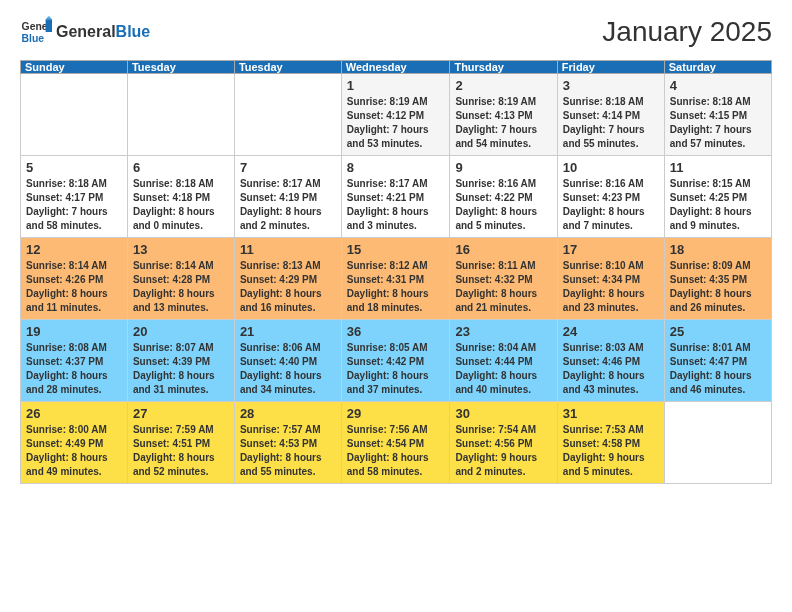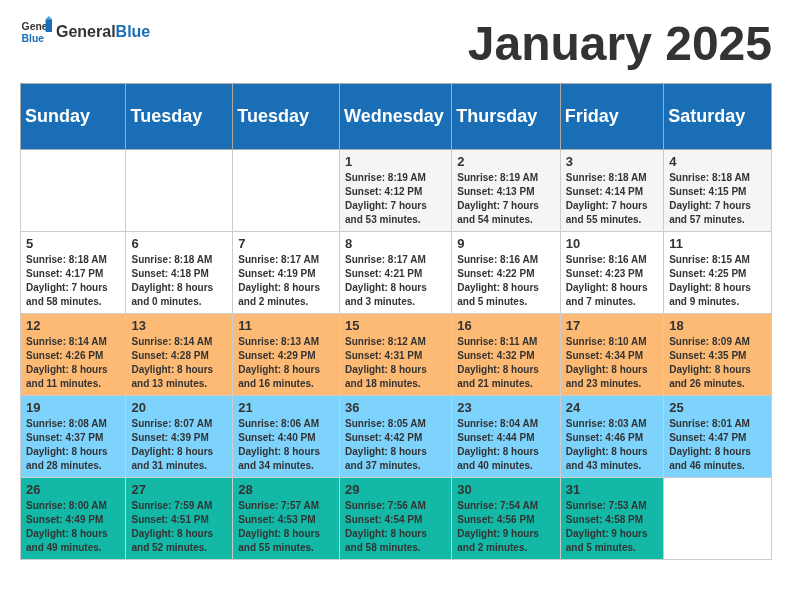--- a/index.html
+++ b/index.html
@@ -4,25 +4,25 @@
   <style>
     * { box-sizing: border-box; margin: 0; padding: 0; }
     body { font-family: Arial, sans-serif; background: #fff; width: 792px; min-height: 612px; }
     .page { width: 792px; padding: 16px 20px; }
     .header { display: flex; justify-content: space-between; align-items: flex-start; margin-bottom: 12px; }
     .logo { display: flex; align-items: center; gap: 4px; }
     .logo-general { color: #333; }
     .logo-blue { color: #1a6eb5; }
     .logo-icon { width: 32px; height: 32px; }
     .title-area { text-align: right; }
-    .month-title { font-size: 48px; color: #333; font-weight: 700; }
+    .month-title { font-size: 28px; color: #333; font-weight: 400; }
     .location { font-size: 14px; color: #555; }
     table { width: 100%; border-collapse: collapse; }
     thead tr { background-color: #1a6eb5; color: white; }
-    thead th { padding: 22px 4px; font-size: 18px; font-weight: bold; border: 1px solid #aaa; text-align: left; }
+    thead th { padding: 0 4px; font-size: 11px; font-weight: bold; border: 1px solid #aaa; text-align: left; }
     tbody tr { background-color: #fff; }
     tbody tr:nth-child(odd) { background-color: #f5f5f5; }
     tbody td { border: 1px solid #ccc; padding: 4px 5px; vertical-align: top; font-size: 10.5px; color: #333; width: 113px; min-height: 80px; }
     .day-num { font-size: 13px; font-weight: bold; display: block; margin-bottom: 2px; }
     .day-info { font-size: 10px; color: #333; line-height: 1.4; font-weight: bold; }
     .empty { background-color: #fff; }
   </style>
 </head>
 <body>
 
@@ -164,21 +164,21 @@
           </td>
           <td>
             <span class="day-num">24</span>
             <div class="day-info">Sunrise: 8:03 AM<br>Sunset: 4:46 PM<br>Daylight: 8 hours<br>and 43 minutes.</div>
           </td>
           <td>
             <span class="day-num">25</span>
             <div class="day-info">Sunrise: 8:01 AM<br>Sunset: 4:47 PM<br>Daylight: 8 hours<br>and 46 minutes.</div>
           </td>
         </tr>
-        <tr style="background-color: #14b8a6;">
+        <tr style="background-color: #fde047;">
           <td>
             <span class="day-num">26</span>
             <div class="day-info">Sunrise: 8:00 AM<br>Sunset: 4:49 PM<br>Daylight: 8 hours<br>and 49 minutes.</div>
           </td>
           <td>
             <span class="day-num">27</span>
             <div class="day-info">Sunrise: 7:59 AM<br>Sunset: 4:51 PM<br>Daylight: 8 hours<br>and 52 minutes.</div>
           </td>
           <td>
             <span class="day-num">28</span>

